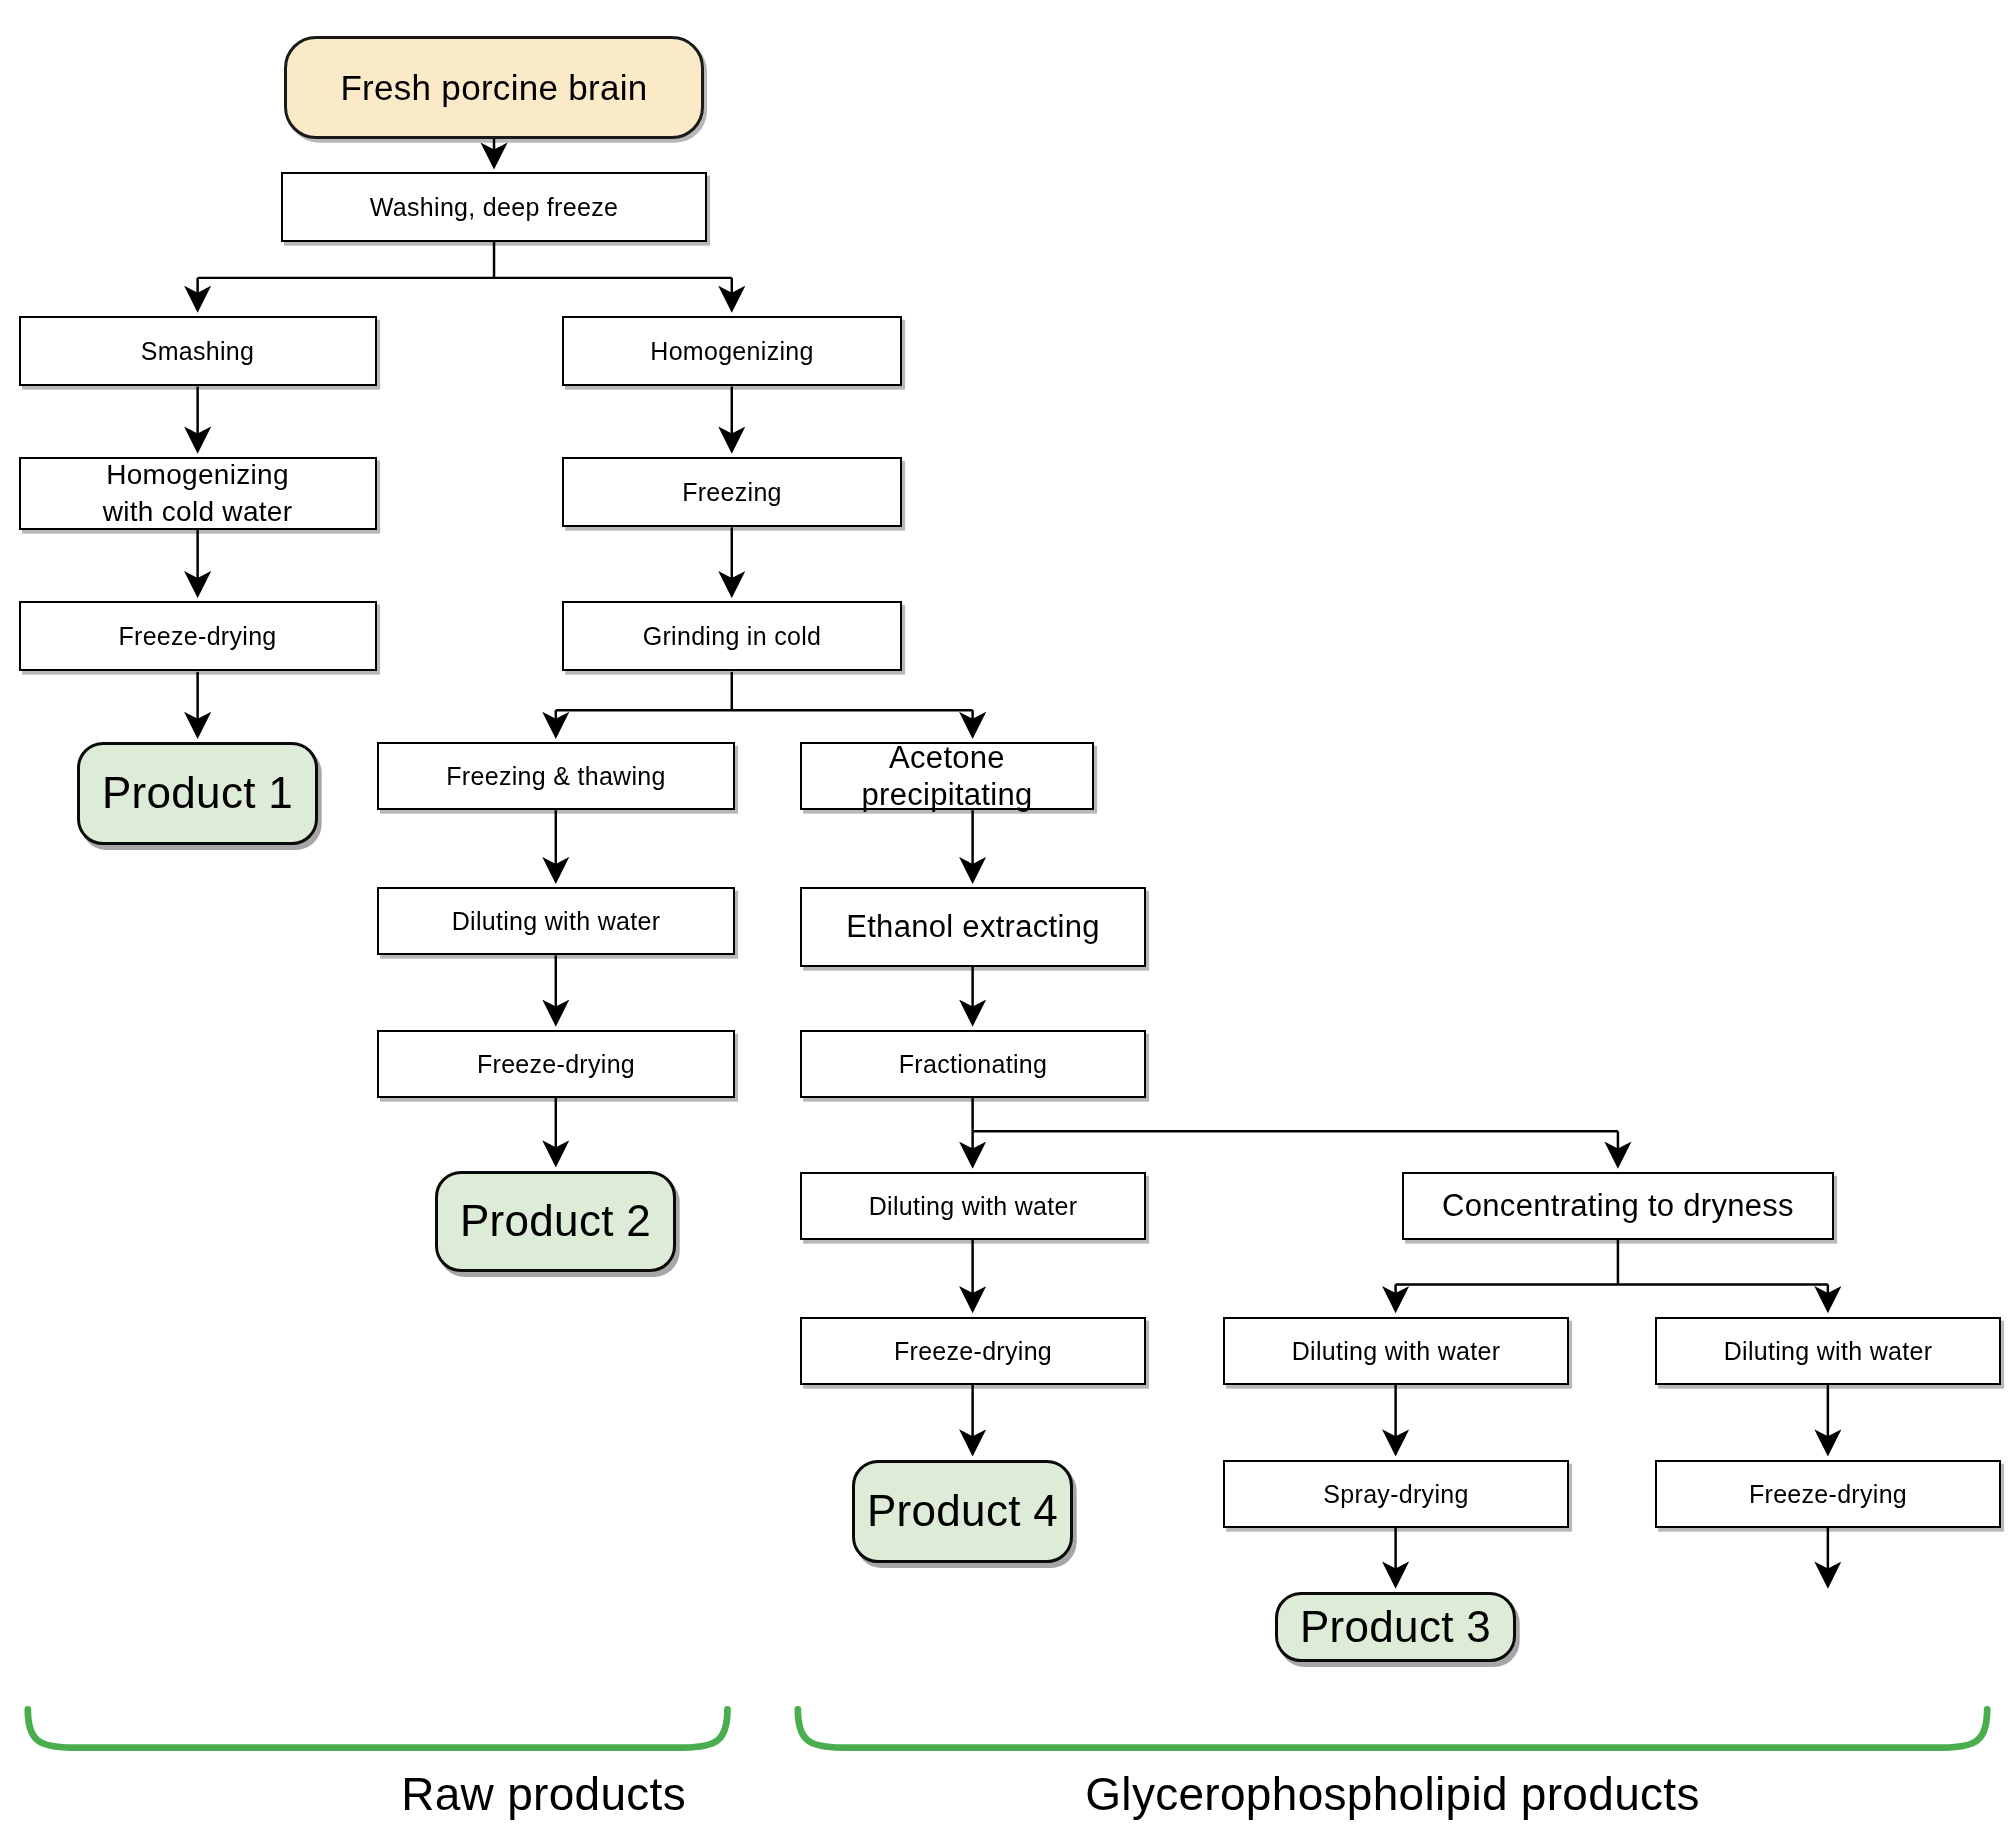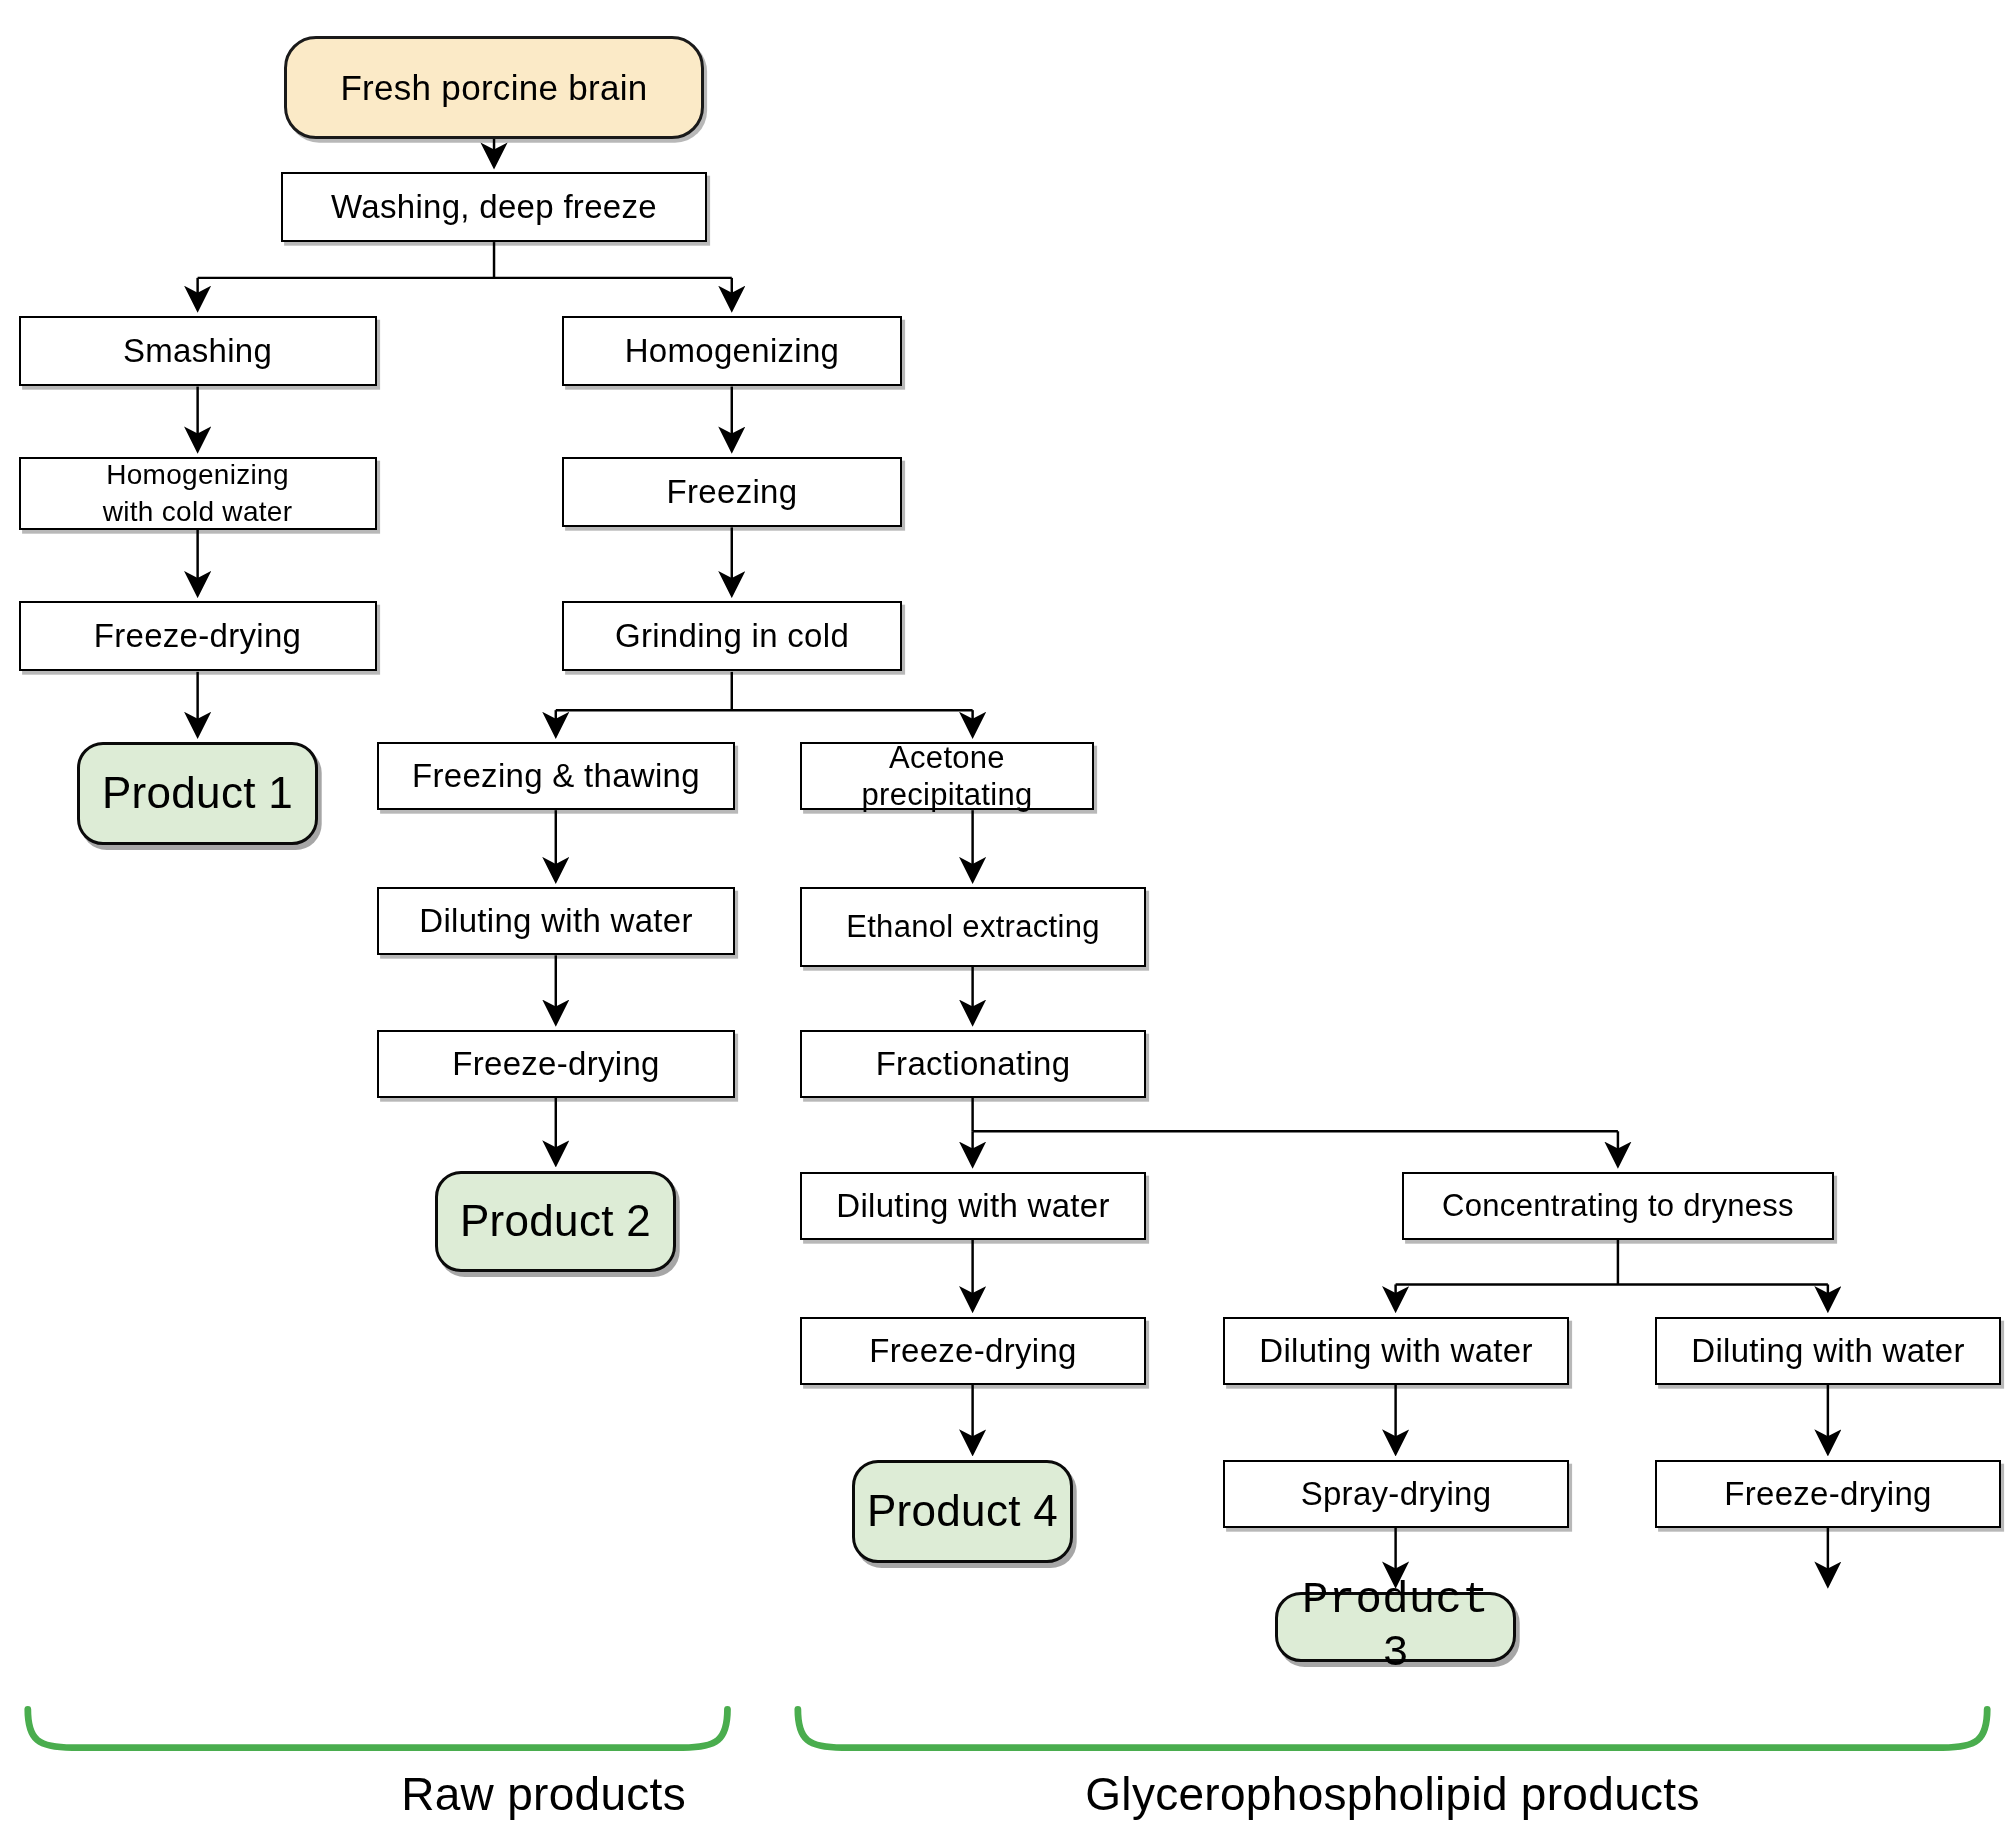--- a/index.html
+++ b/index.html
@@ -10,21 +10,21 @@
     font-family:"Liberation Sans","DejaVu Sans",sans-serif;
     color:#000;
   }
   .node{
     position:absolute;
     display:flex;align-items:center;justify-content:center;
     text-align:center;
     background:var(--process-fill,#ffffff);
     border:2.5px solid var(--border-color,#000);
     box-shadow:3.1px 3.7px 0 rgba(0,0,0,0.28);
-    font-size:33px;
+    font-size:25px;
     line-height:1.2;
     box-sizing:border-box;
     letter-spacing:0.3px;
   }
   .node.sm{font-size:31px;}
   .node.xs{font-size:28px;line-height:1.3;}
   .node.source{
     background:var(--source-fill,#fbeac7);
     border:3.1px solid #1a1a1a;
     border-radius:32px;
@@ -155,21 +155,21 @@
   <div class="node" style="left:1223px;top:1317px;width:346px;height:68px;">Diluting with water</div>
 
   <div class="node" style="left:1655px;top:1317px;width:346px;height:68px;">Diluting with water</div>
 
   <div class="node product" style="left:852px;top:1460px;width:221px;height:103px;">Product 4</div>
 
   <div class="node" style="left:1223px;top:1460px;width:346px;height:68px;">Spray-drying</div>
 
   <div class="node" style="left:1655px;top:1460px;width:346px;height:68px;">Freeze-drying</div>
 
-  <div class="node product" style="left:1275px;top:1592px;width:241px;height:70px;font-family:Liberation Mono, monospace;">Product 3</div>
+  <div class="node product" style="left:1275px;top:1592px;width:241px;height:70px;">Product 3</div>
 
 
   <div class="group-label" style="left:68px;top:1767px;width:618px;text-align:right;">Raw products</div>
 
   <div class="group-label" style="left:1022px;top:1767px;width:741px;">Glycerophospholipid products</div>
 
 </div>
 
 
 </body></html>

